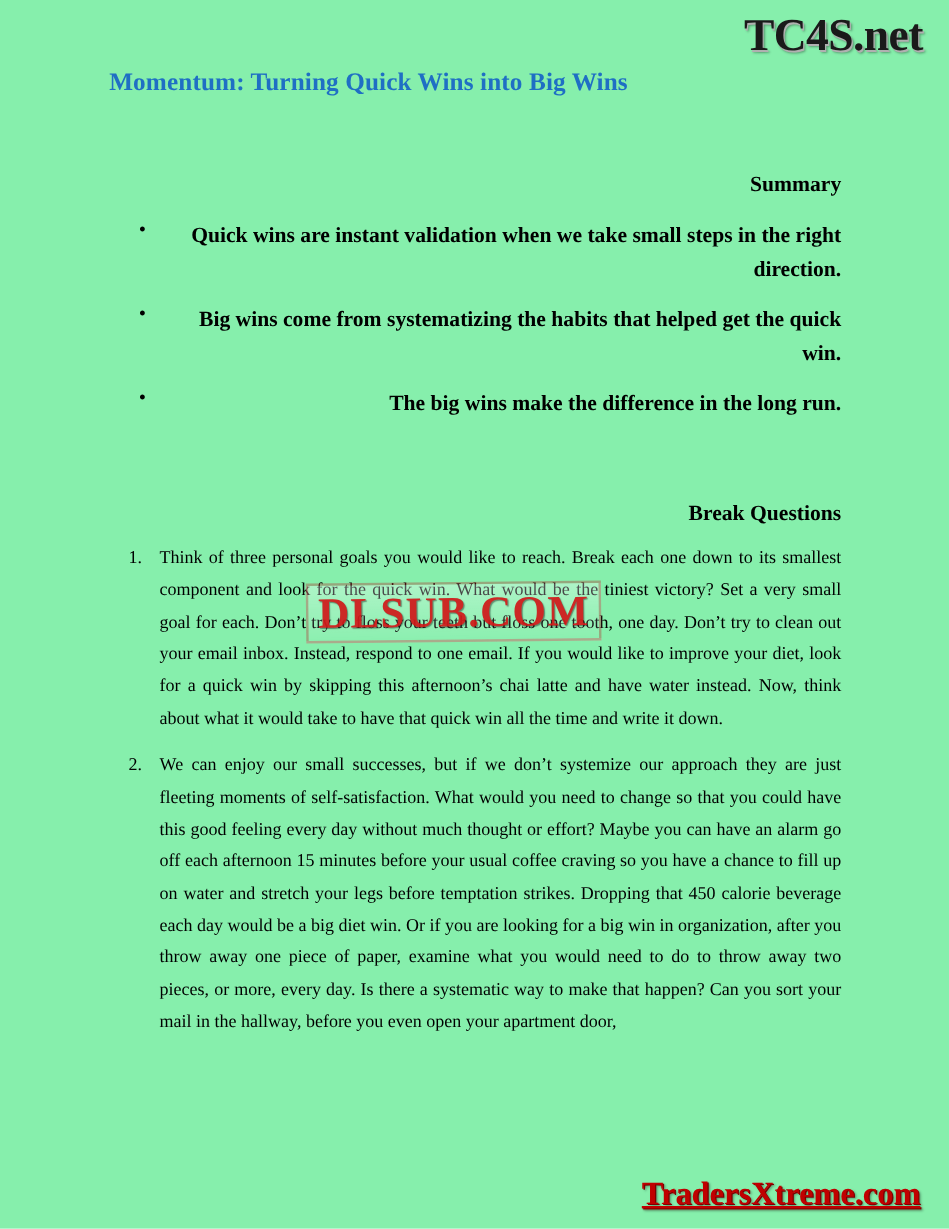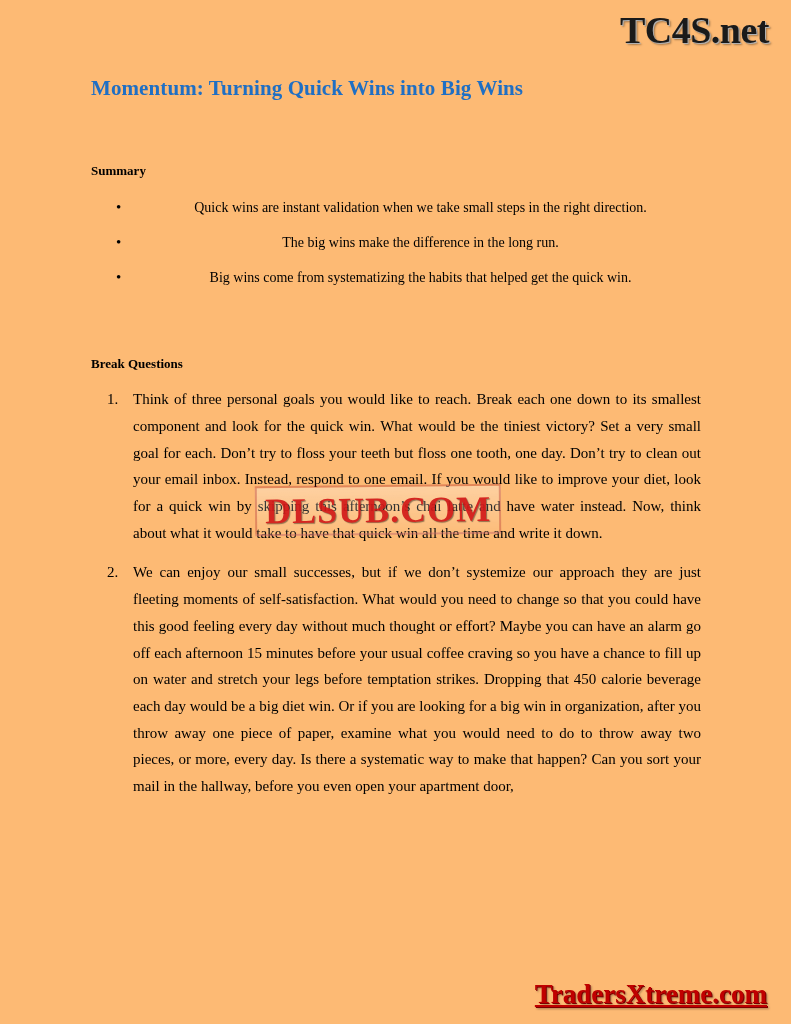--- a/index.html
+++ b/index.html
@@ -12,21 +12,21 @@
     height: 1024px;
     position: relative;
     font-family: "Liberation Serif", serif;
     color: #000000;
     overflow: hidden;
   }
 
   .page {
     position: absolute;
     inset: 0;
-    background: #fdba74;
+    background: #86efac;
   }
 
   
   .watermark-top {
     position: absolute;
     top: 8px;
     right: 22px;
     font-family: "Liberation Serif", serif;
     font-weight: bold;
     font-size: 38px;
@@ -69,51 +69,53 @@
 
   .content {
     position: absolute;
     left: 91px;
     top: 0;
     width: 610px;
   }
 
   h1.doc-title {
     margin: 0;
-    padding-top: 76px;
+    padding-top: 56px;
     font-family: "Liberation Serif", serif;
     font-size: 21px;
     font-weight: bold;
     color: #1f6fc4;
     letter-spacing: 0.1px;
   }
 
   h2.section-heading {
     margin: 0;
     font-family: "Liberation Serif", serif;
-    font-size: 13px;
+    font-size: 18px;
     font-weight: bold;
     color: #000000;
+    text-align: right;
   }
 
   .heading-summary { padding-top: 62px; }
   .heading-questions { padding-top: 54px; }
 
   ul.bullets {
     margin: 0;
     padding: 18px 0 0 49px;
     list-style: none;
   }
   ul.bullets li {
     position: relative;
-    font-size: 14px;
+    font-size: 18px;
     line-height: 1.58;
     margin-bottom: 13px;
     padding-left: 0;
-    text-align: center;
+    text-align: right;
+    font-weight: bold;
   }
   ul.bullets li::before {
     content: "\2022";
     position: absolute;
     left: -24px;
     top: -1px;
     font-size: 15px;
   }
 
   ol.questions {
@@ -146,22 +148,22 @@
   <div class="watermark-top">TC4S.net</div>
 
   <div class="content">
 
     <h1 class="doc-title">Momentum: Turning Quick Wins into Big Wins</h1>
 
     <h2 class="section-heading heading-summary">Summary</h2>
 
     <ul class="bullets">
       <li>Quick wins are instant validation when we take small steps in the right direction.</li>
+      <li>Big wins come from systematizing the habits that helped get the quick win.</li>
       <li>The big wins make the difference in the long run.</li>
-      <li>Big wins come from systematizing the habits that helped get the quick win.</li>
     </ul>
 
     <h2 class="section-heading heading-questions">Break Questions</h2>
 
     <ol class="questions">
       <li>Think of three personal goals you would like to reach. Break each one down to its smallest component and look for the quick win. What would be the tiniest victory? Set a very small goal for each. Don’t try to floss your teeth but floss one tooth, one day. Don’t try to clean out your email inbox. Instead, respond to one email. If you would like to improve your diet, look for a quick win by skipping this afternoon’s chai latte and have water instead. Now, think about what it would take to have that quick win all the time and write it down.</li>
       <li>We can enjoy our small successes, but if we don’t systemize our approach they are just fleeting moments of self-satisfaction. What would you need to change so that you could have this good feeling every day without much thought or effort? Maybe you can have an alarm go off each afternoon 15 minutes before your usual coffee craving so you have a chance to fill up on water and stretch your legs before temptation strikes. Dropping that 450 calorie beverage each day would be a big diet win. Or if you are looking for a big win in organization, after you throw away one piece of paper, examine what you would need to do to throw away two pieces, or more, every day. Is there a systematic way to make that happen? Can you sort your mail in the hallway, before you even open your apartment door,</li>
     </ol>
 
   </div>

